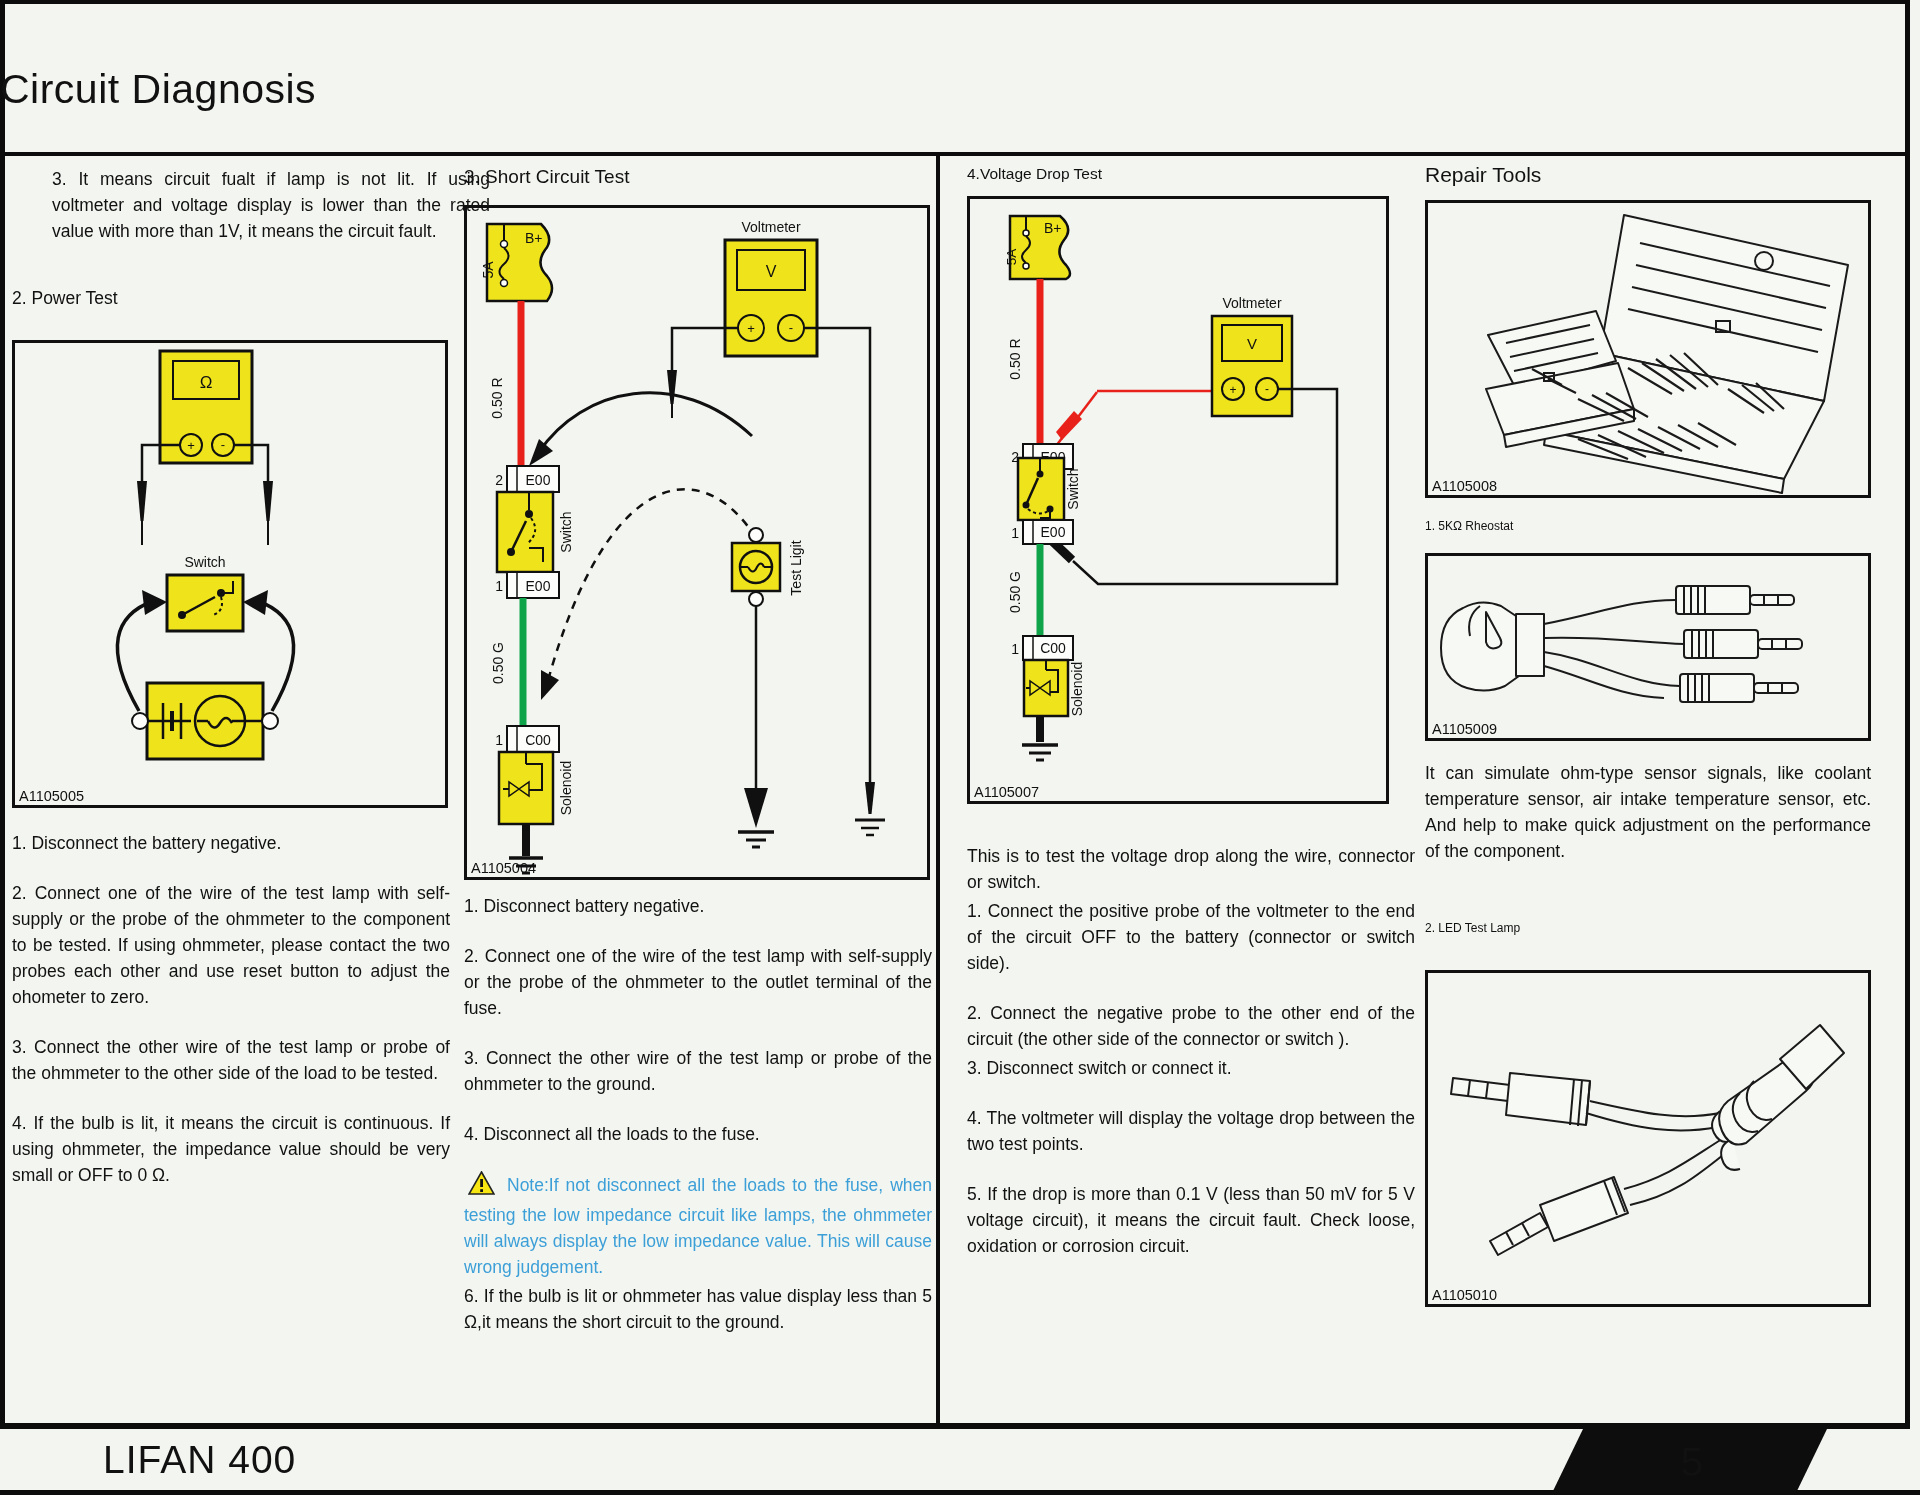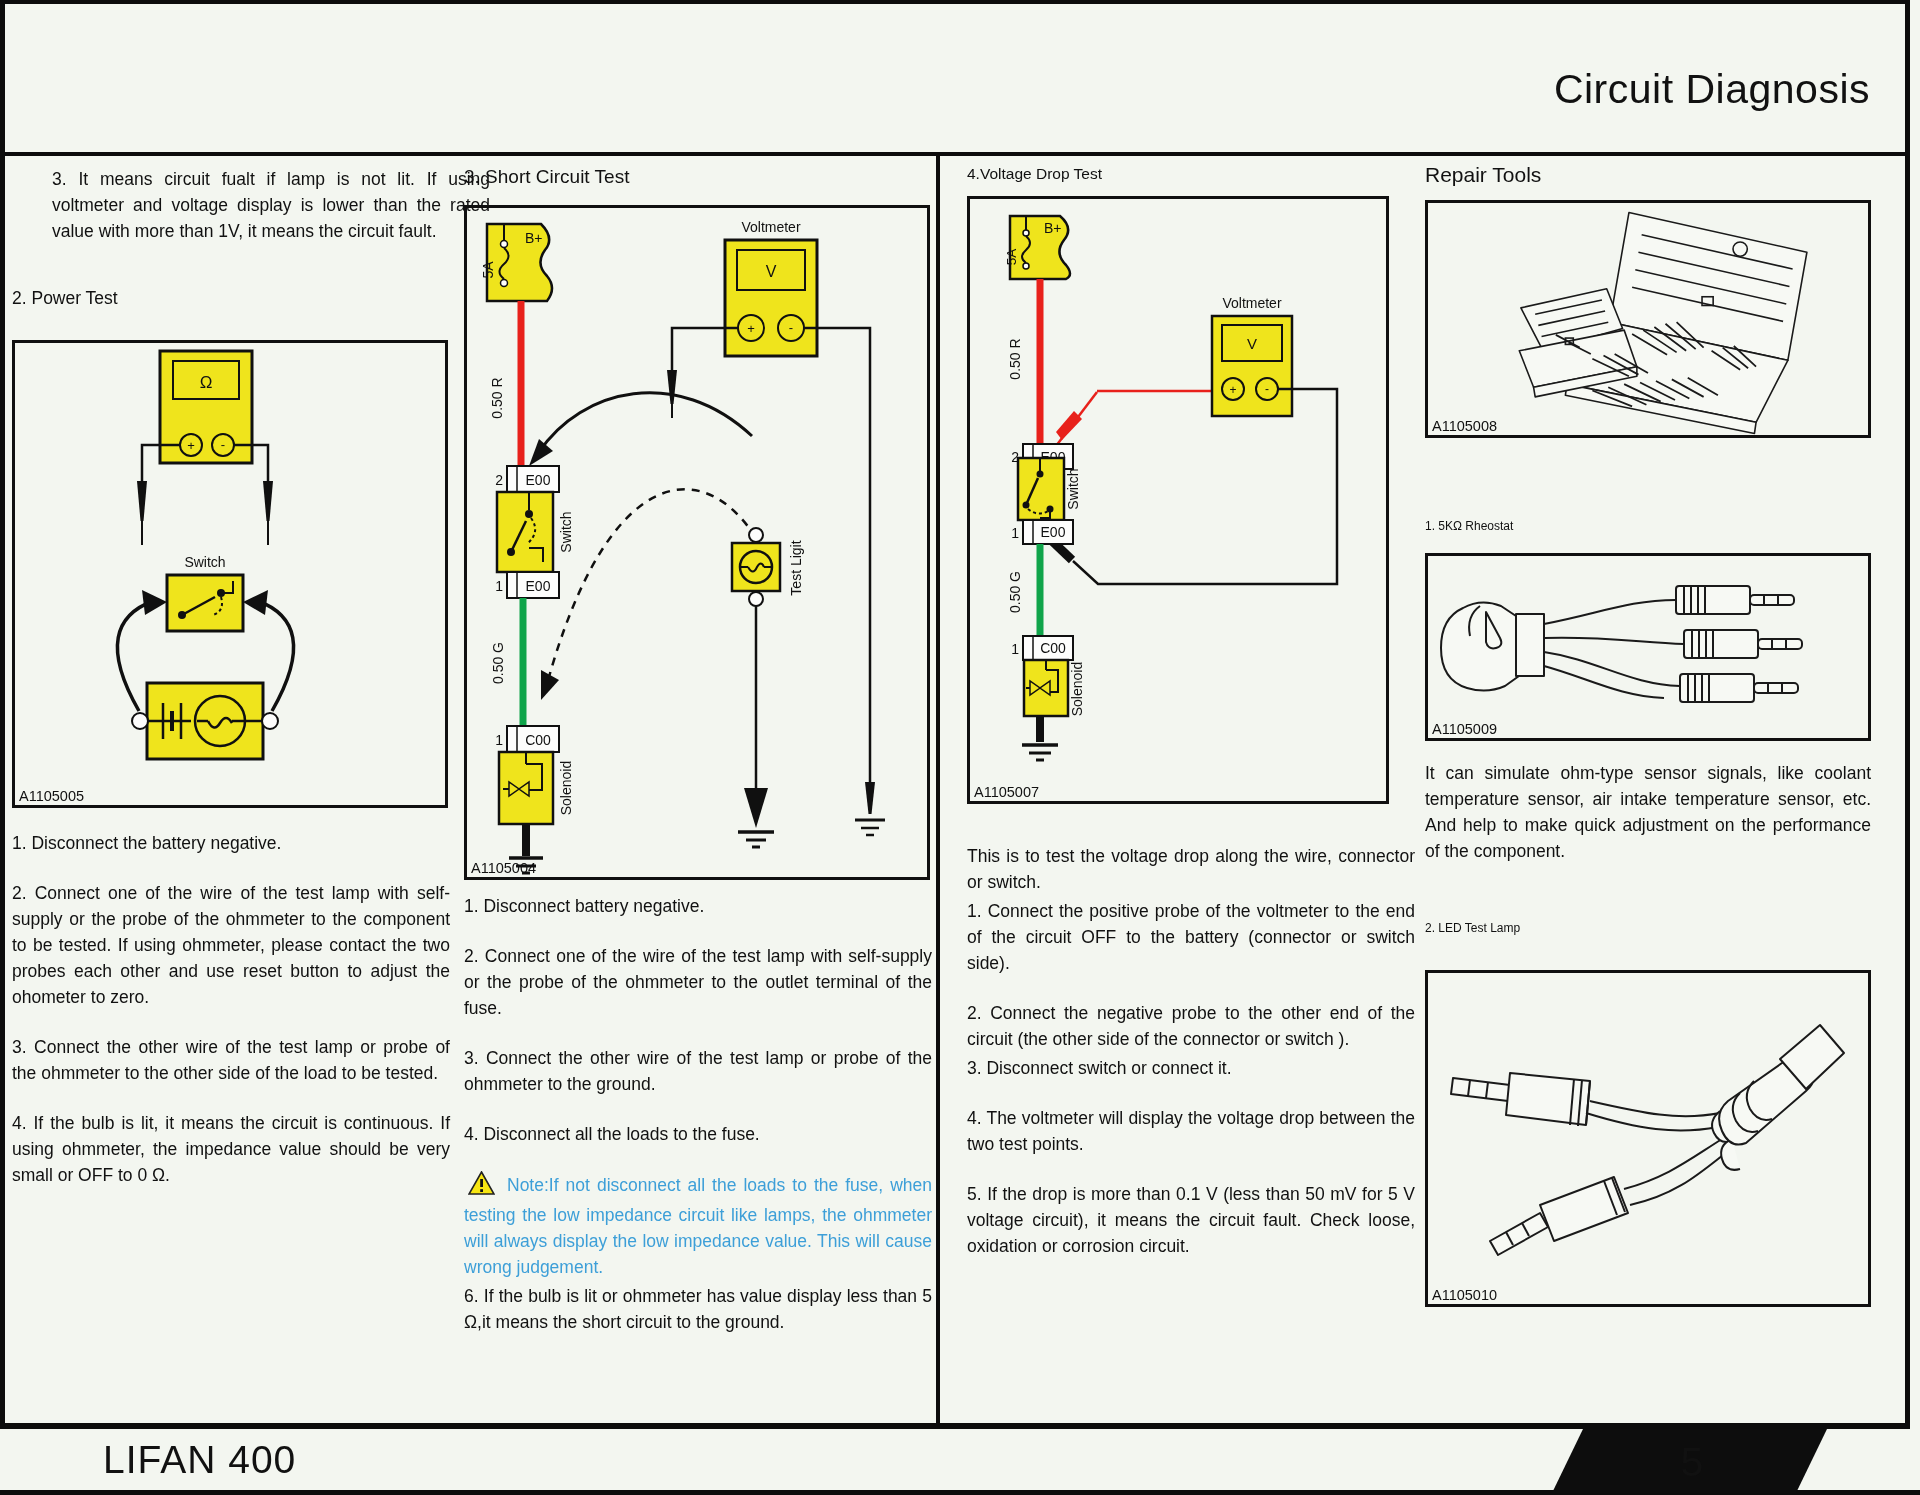--- a/index.html
+++ b/index.html
@@ -2,21 +2,21 @@
 <html><head>
 <meta charset="utf-8">
 <style>
   html,body{margin:0;padding:0;background:#888;}
   .page{
     position:relative;width:1920px;height:1495px;background:#f3f6f0;
     font-family:"Liberation Sans",sans-serif;color:#111;overflow:hidden;
   }
   .hline,.vline{position:absolute;background:#0c0c0c;}
   .title{
-    position:absolute;left:0;top:66px;width:1870px;text-align:right;
+    position:absolute;left:0;top:66px;width:1870px;text-align:left;
     font-size:41px;font-weight:400;letter-spacing:0.5px;
   }
   .colhead{position:absolute;font-weight:400;}
   .figure{position:absolute;border:3px solid #101010;box-sizing:border-box;}
   .figure svg{display:block;width:100%;height:100%;}
   .figlabel{position:absolute;left:4px;bottom:1px;font-size:14.5px;background:transparent;}
   .textblock{position:absolute;}
   .textblock p{margin:0 0 24px 0;font-size:17.5px;line-height:26px;text-align:justify;}
   .textblock p:last-child{margin-bottom:0;}
   p.note{color:#3d9fd8;margin-bottom:3px;}
@@ -324,21 +324,21 @@
   <div class="textblock" style="left:967px;top:898px;width:448px;">
     <p>1. Connect the positive probe of the voltmeter to the end of the circuit OFF to the battery (connector or switch side).</p>
     <p class="tight">2. Connect the negative probe to the other end of the circuit (the other side of the connector or switch ).</p>
     <p>3. Disconnect switch or connect it.</p>
     <p>4. The voltmeter will display the voltage drop between the two test points.</p>
     <p>5. If the drop is more than 0.1 V (less than 50 mV for 5 V voltage circuit), it means the circuit fault. Check loose, oxidation or corrosion circuit.</p>
   </div>
 
   <div class="colhead" style="left:1425px;top:163px;font-size:21px;">Repair Tools</div>
 
-  <div class="figure" style="left:1425px;top:200px;width:446px;height:238px;">
+  <div class="figure" style="left:1425px;top:200px;width:446px;height:298px;">
     <svg viewBox="0 0 440 292">
       <g fill="#f7f9f4" stroke="#1a1a1a" stroke-width="2" stroke-linejoin="round">
         <polygon points="196,12 420,62 396,198 172,150"></polygon>
         <polygon points="172,150 396,198 356,276 118,228"></polygon>
         <polygon points="118,228 356,276 354,290 116,242"></polygon>
         <polygon points="60,132 168,108 188,158 88,186"></polygon>
         <polygon points="58,186 190,160 206,206 76,232"></polygon>
         <polygon points="76,232 206,206 206,218 78,244"></polygon>
       </g>
       <g stroke="#1a1a1a" stroke-width="2" fill="none">

